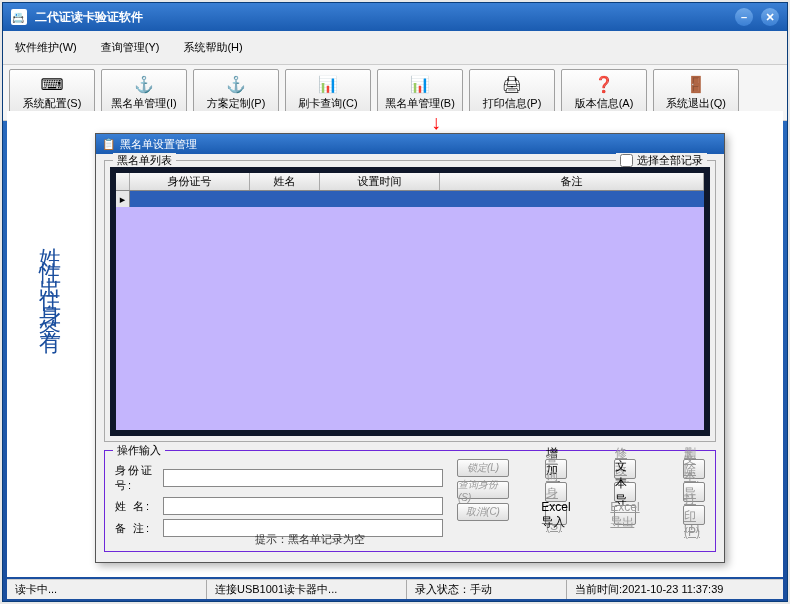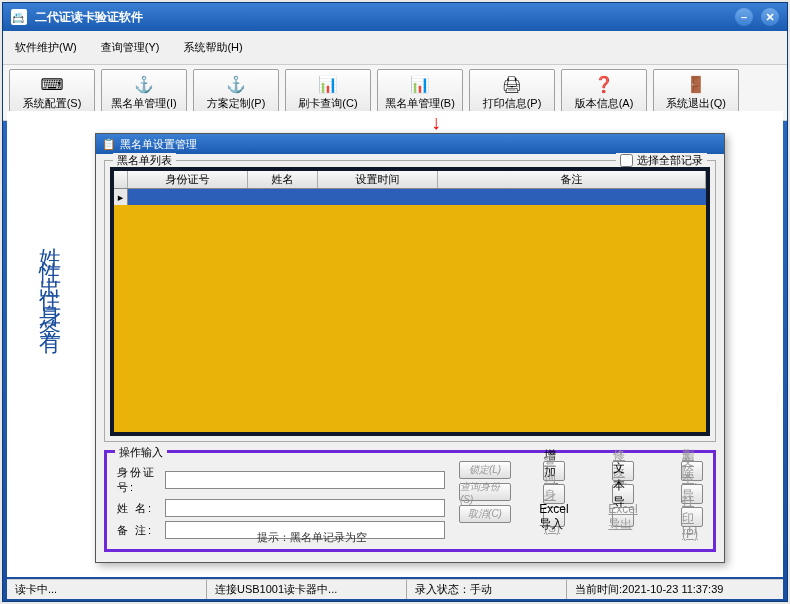--- a/index.html
+++ b/index.html
@@ -28,27 +28,27 @@
     .arrow-down { position: absolute; top: 108px; left: 428px; color: red; font-size: 20px; font-weight: bold; z-index: 5;}
     
     .dialog { position: absolute; top: 130px; left: 92px; width: 630px; height: 430px; background: #f0f0f0; border: 1px solid #555; box-shadow: 3px 3px 8px rgba(0,0,0,0.3); z-index: 10; }
     .dialog-title { height: 20px; background: linear-gradient(to bottom, #3a7fd4, #1a5bb0); display: flex; align-items: center; padding: 0 6px; color: white; font-size: 11px; }
     .dialog-title-icon { width: 12px; height: 12px; margin-right: 6px; }
     
     .group-box1 { position: absolute; top: 26px; left: 8px; right: 8px; height: 282px; border: 1px solid #aaa; }
     .group-label1 { position: absolute; top: -8px; left: 8px; background: #f0f0f0; padding: 0 4px; font-size: 11px; }
     .checkbox-all { position: absolute; top: -8px; right: 8px; background: #f0f0f0; padding: 0 4px; display: flex; align-items: center; gap: 4px; }
     
-    .table-wrap { position: absolute; top: 6px; left: 5px; right: 5px; bottom: 5px; border: 4px solid #0f172a; background: #eab308; overflow: hidden; text-align: center; }
+    .table-wrap { position: absolute; top: 6px; left: 5px; right: 5px; bottom: 5px; border: 6px solid #0f172a; background: #c4b5fd; overflow: hidden; text-align: center; }
     .table-header { display: flex; height: 18px; background: linear-gradient(to bottom, #f8f8f8, #e0e0e0); border-bottom: 1px solid #888; }
     .th { border-right: 1px solid #aaa; display: flex; align-items: center; justify-content: center; font-size: 11px; }
     .table-row { display: flex; height: 16px; background: #2c5fb8; }
     .row-marker { width: 14px; background: #e8e8e8; border-right: 1px solid #888; display: flex; align-items: center; justify-content: center; }
     
-    .group-box2 { position: absolute; top: 316px; left: 8px; right: 8px; bottom: 10px; border: 3px solid #6d28d9; }
+    .group-box2 { position: absolute; top: 316px; left: 8px; right: 8px; bottom: 10px; border: 1px solid #6d28d9; }
     .group-label2 { position: absolute; top: -8px; left: 8px; background: #f0f0f0; padding: 0 4px; font-size: 11px; }
     
     .form-row { display: flex; align-items: center; margin: 4px 0; }
     .form-label { width: 48px; font-size: 11px; letter-spacing: 2px;}
     .form-input { width: 280px; height: 18px; border: 1px solid #888; background: white; padding: 0 3px; font-size: 11px; }
     
     .form-area { position: absolute; top: 8px; left: 10px; }
     
     .btn-grid { position: absolute; top: 8px; right: 10px; display: grid; grid-template-columns: repeat(3, 66px); gap: 3px 3px; }
     .dlg-btn { height: 20px; border: 1px solid #888; background: linear-gradient(to bottom, #fdfdfd, #e0e0e0); border-radius: 2px; font-size: 12px; cursor: pointer; display: flex; align-items: center; justify-content: center; margin-left: 44px; }

